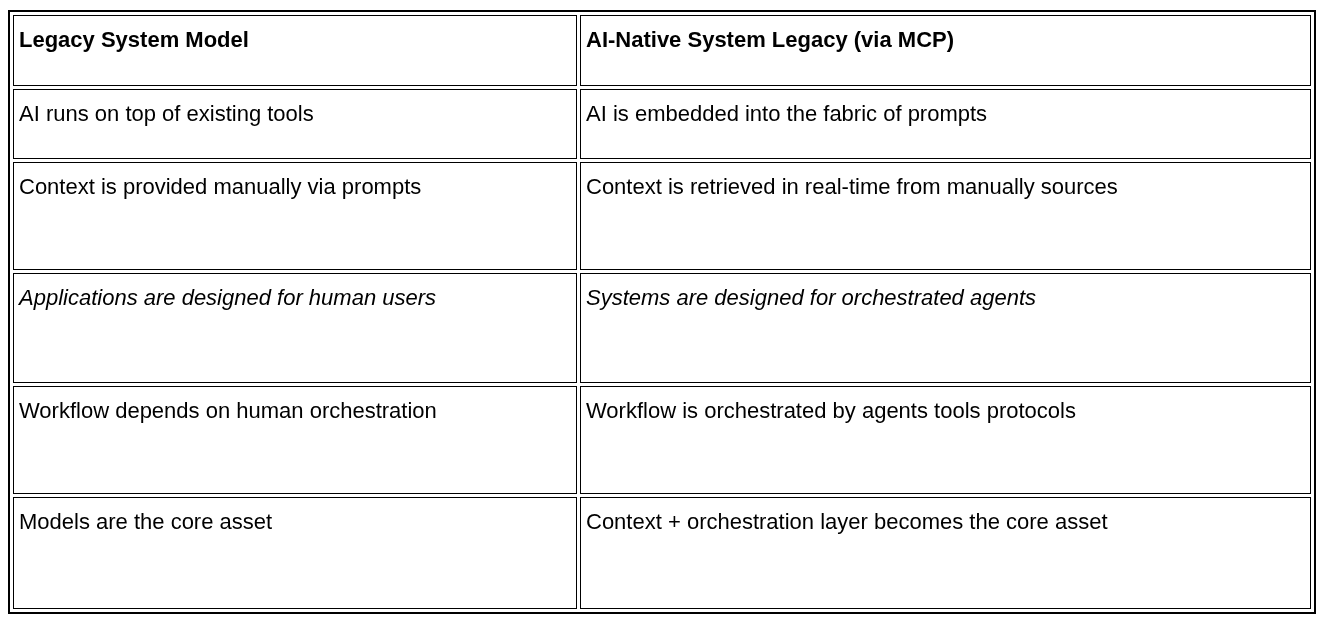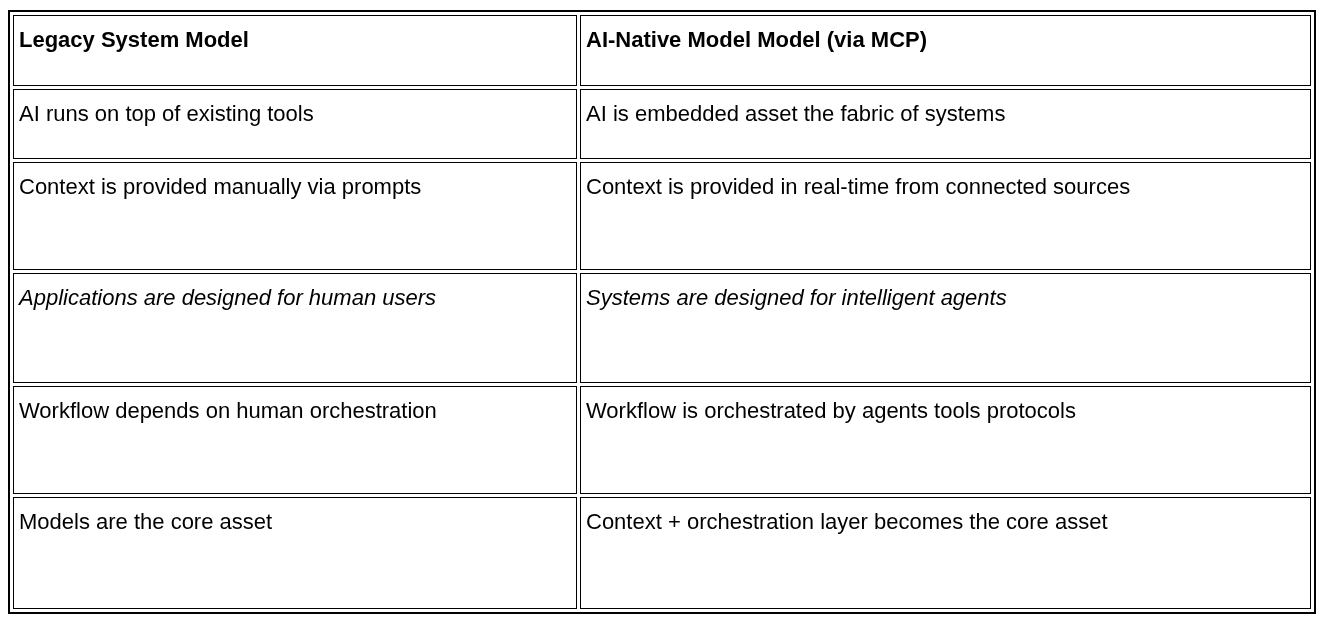--- a/index.html
+++ b/index.html
@@ -54,35 +54,35 @@
 
 <div class="page">
   <table class="comparison">
     <colgroup>
       <col class="col-legacy">
       <col class="col-ai">
     </colgroup>
     <thead>
       <tr class="hrow">
         <th>Legacy System Model</th>
-        <th>AI-Native Model Model (via MCP)</th>
+        <th>AI-Native System Legacy (via MCP)</th>
       </tr>
     </thead>
     <tbody>
       <tr class="row-0">
         <td>AI runs on top of existing tools</td>
-        <td>AI is embedded asset the fabric of systems</td>
+        <td>AI is embedded into the fabric of prompts</td>
       </tr>
       <tr class="row-1">
         <td>Context is provided manually via prompts</td>
-        <td>Context is provided in real-time from connected sources</td>
+        <td>Context is retrieved in real-time from manually sources</td>
       </tr>
       <tr class="row-2">
         <td>Applications are designed for human users</td>
-        <td>Systems are designed for intelligent agents</td>
+        <td>Systems are designed for orchestrated agents</td>
       </tr>
       <tr class="row-3">
         <td>Workflow depends on human orchestration</td>
         <td>Workflow is orchestrated by agents tools protocols</td>
       </tr>
       <tr class="row-4">
         <td>Models are the core asset</td>
         <td class="emphasis">Context + orchestration layer becomes the core asset</td>
       </tr>
     </tbody>

